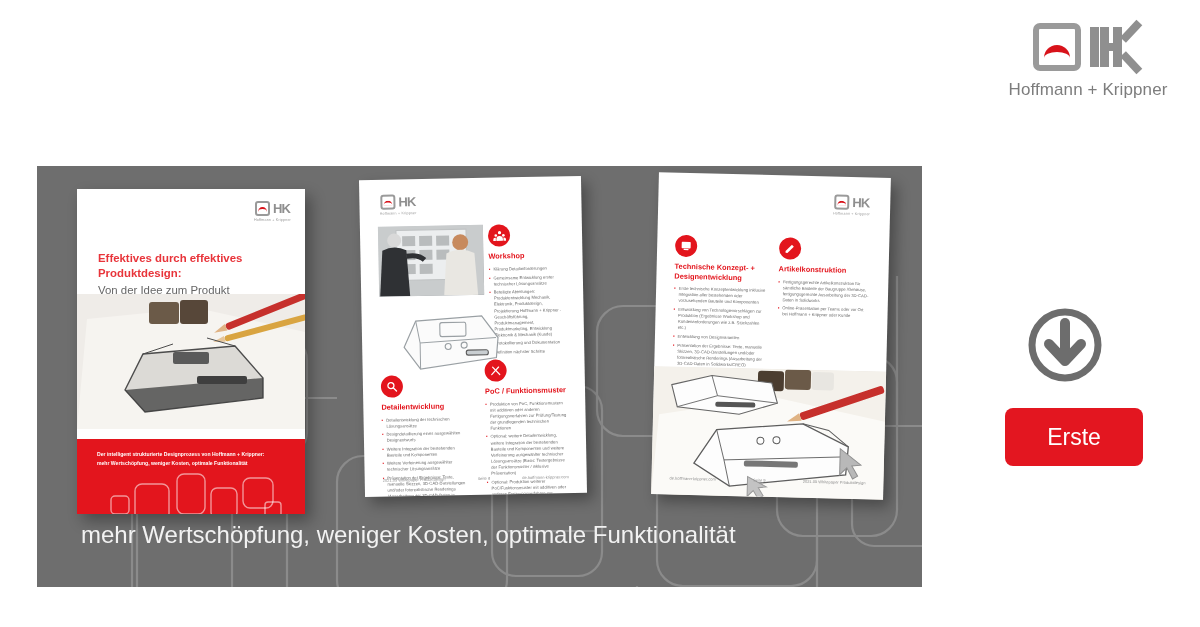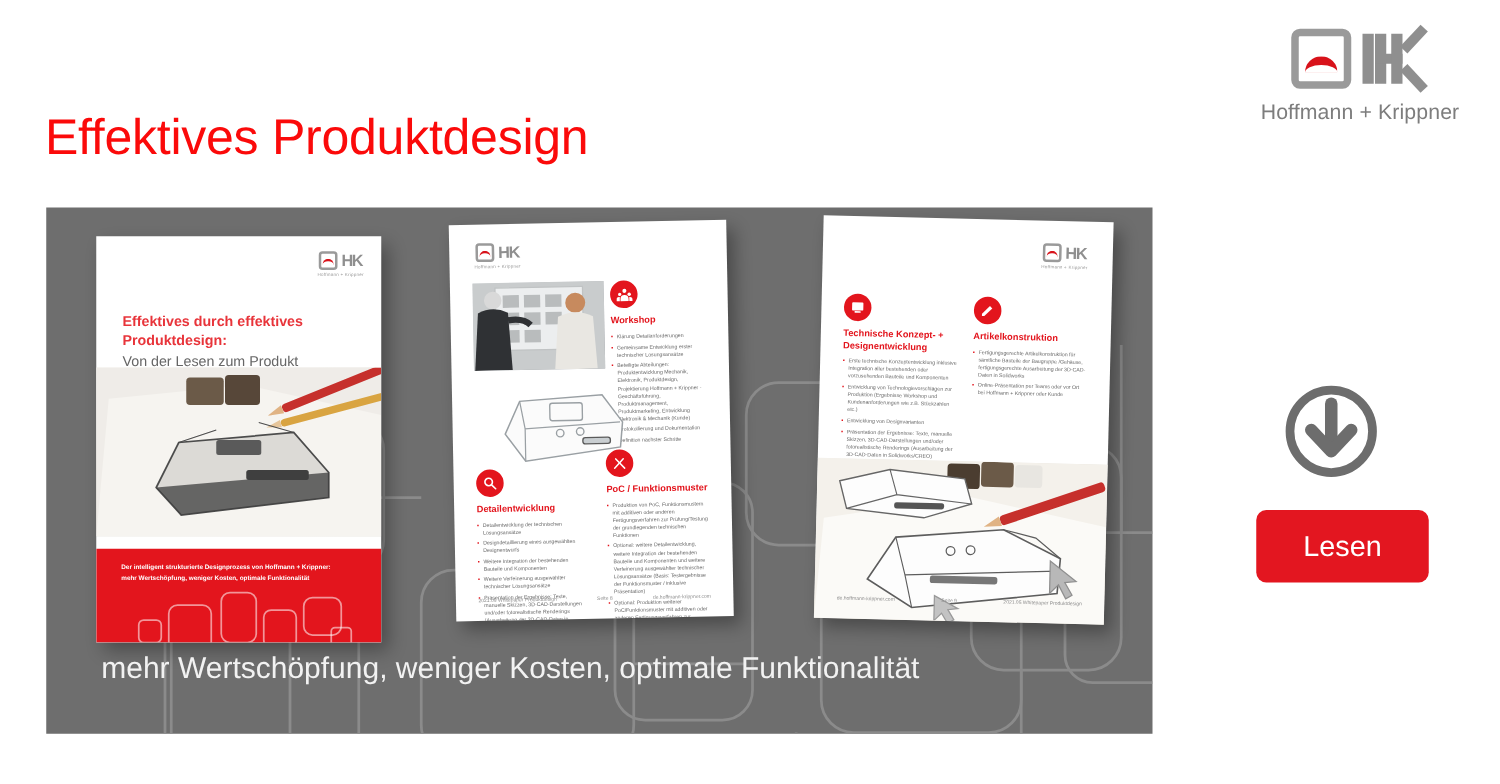--- a/index.html
+++ b/index.html
@@ -129,21 +129,20 @@
         <div class="hk-bar"></div>
         <div class="hk-h">
             <div class="hk-h-cross"></div>
           </div>
         <div class="hk-k"></div>
       </div>
     </div>
     <div class="brand-name">Hoffmann + Krippner</div>
   </div>
 
-  <h1 class="headline">Effektives Produktdesign</h1>
 
   <div class="panel">
 
     <svg class="deco" width="885" height="421">
       <rect x="95" y="232" width="100" height="210" rx="22"></rect>
       <rect x="150" y="170" width="120" height="120" rx="24"></rect>
       <rect x="300" y="290" width="170" height="150" rx="26"></rect>
       <rect x="455" y="220" width="110" height="190" rx="24"></rect>
       <rect x="560" y="140" width="130" height="130" rx="26"></rect>
       <rect x="620" y="300" width="160" height="120" rx="26"></rect>
@@ -167,21 +166,21 @@
           <div class="ml-square">
               <div class="ml-arc"></div>
             </div>
           <div class="ml-hk">HK</div>
         </div>
         <div class="ml-name">Hoffmann + Krippner</div>
       </div>
 
       <div class="s1-title">
         <div class="s1-t-red">Effektives durch effektives Produktdesign:</div>
-        <div class="s1-t-gray">Von der Lesen zum Produkt</div>
+        <div class="s1-t-gray">Von der Idee zum Produkt</div>
       </div>
 
       <div class="s1-photo">
         <svg width="228" height="135" viewBox="0 0 228 135">
           <rect x="0" y="0" width="228" height="135" fill="#efece8"></rect>
           <path d="M10 25 L120 14 L228 38 L228 135 L0 135 Z" fill="#f6f4f0"></path>
           <rect x="72" y="8" width="30" height="22" rx="3" fill="#6b5a48"></rect>
           <rect x="103" y="6" width="28" height="24" rx="3" fill="#574739"></rect>
           <g transform="rotate(-22 180 30)">
             <rect x="150" y="18" width="90" height="7" rx="3" fill="#c6302c"></rect>
@@ -453,15 +452,15 @@
   </div>
 
   <div class="dl-icon">
     <svg width="78" height="78" viewBox="0 0 78 78">
       <circle cx="39" cy="39" r="33" fill="none" stroke="#6d6d6d" stroke-width="7"></circle>
       <path d="M39 17 L39 49" stroke="#6d6d6d" stroke-width="10" stroke-linecap="round"></path>
       <path d="M23 38 L39 55 L55 38" fill="none" stroke="#6d6d6d" stroke-width="10" stroke-linecap="round" stroke-linejoin="round"></path>
     </svg>
   </div>
 
-  <button class="read-btn">Lesen</button>
+  <button class="read-btn">Erste</button>
 
 </div>
 
 </body></html>

